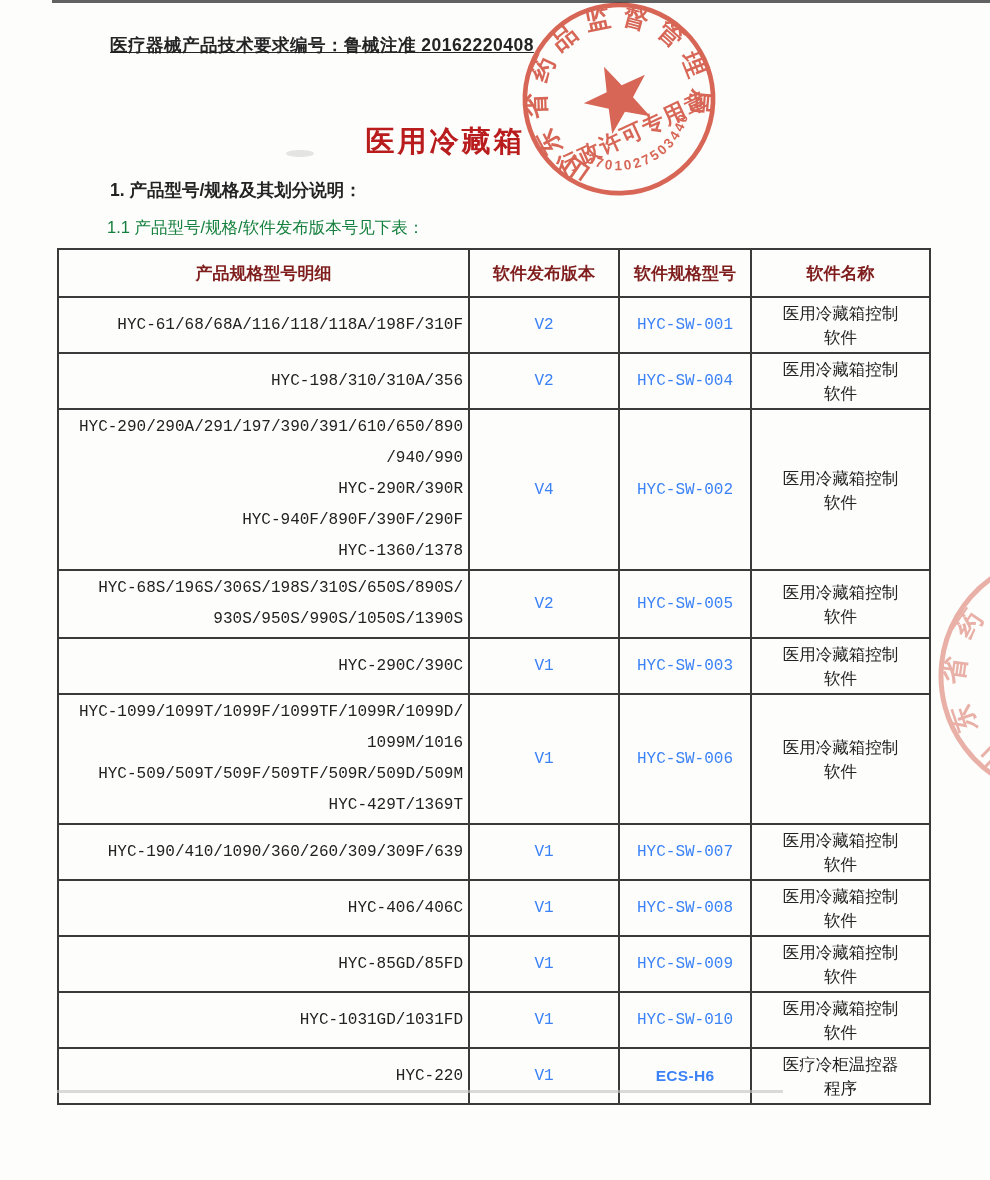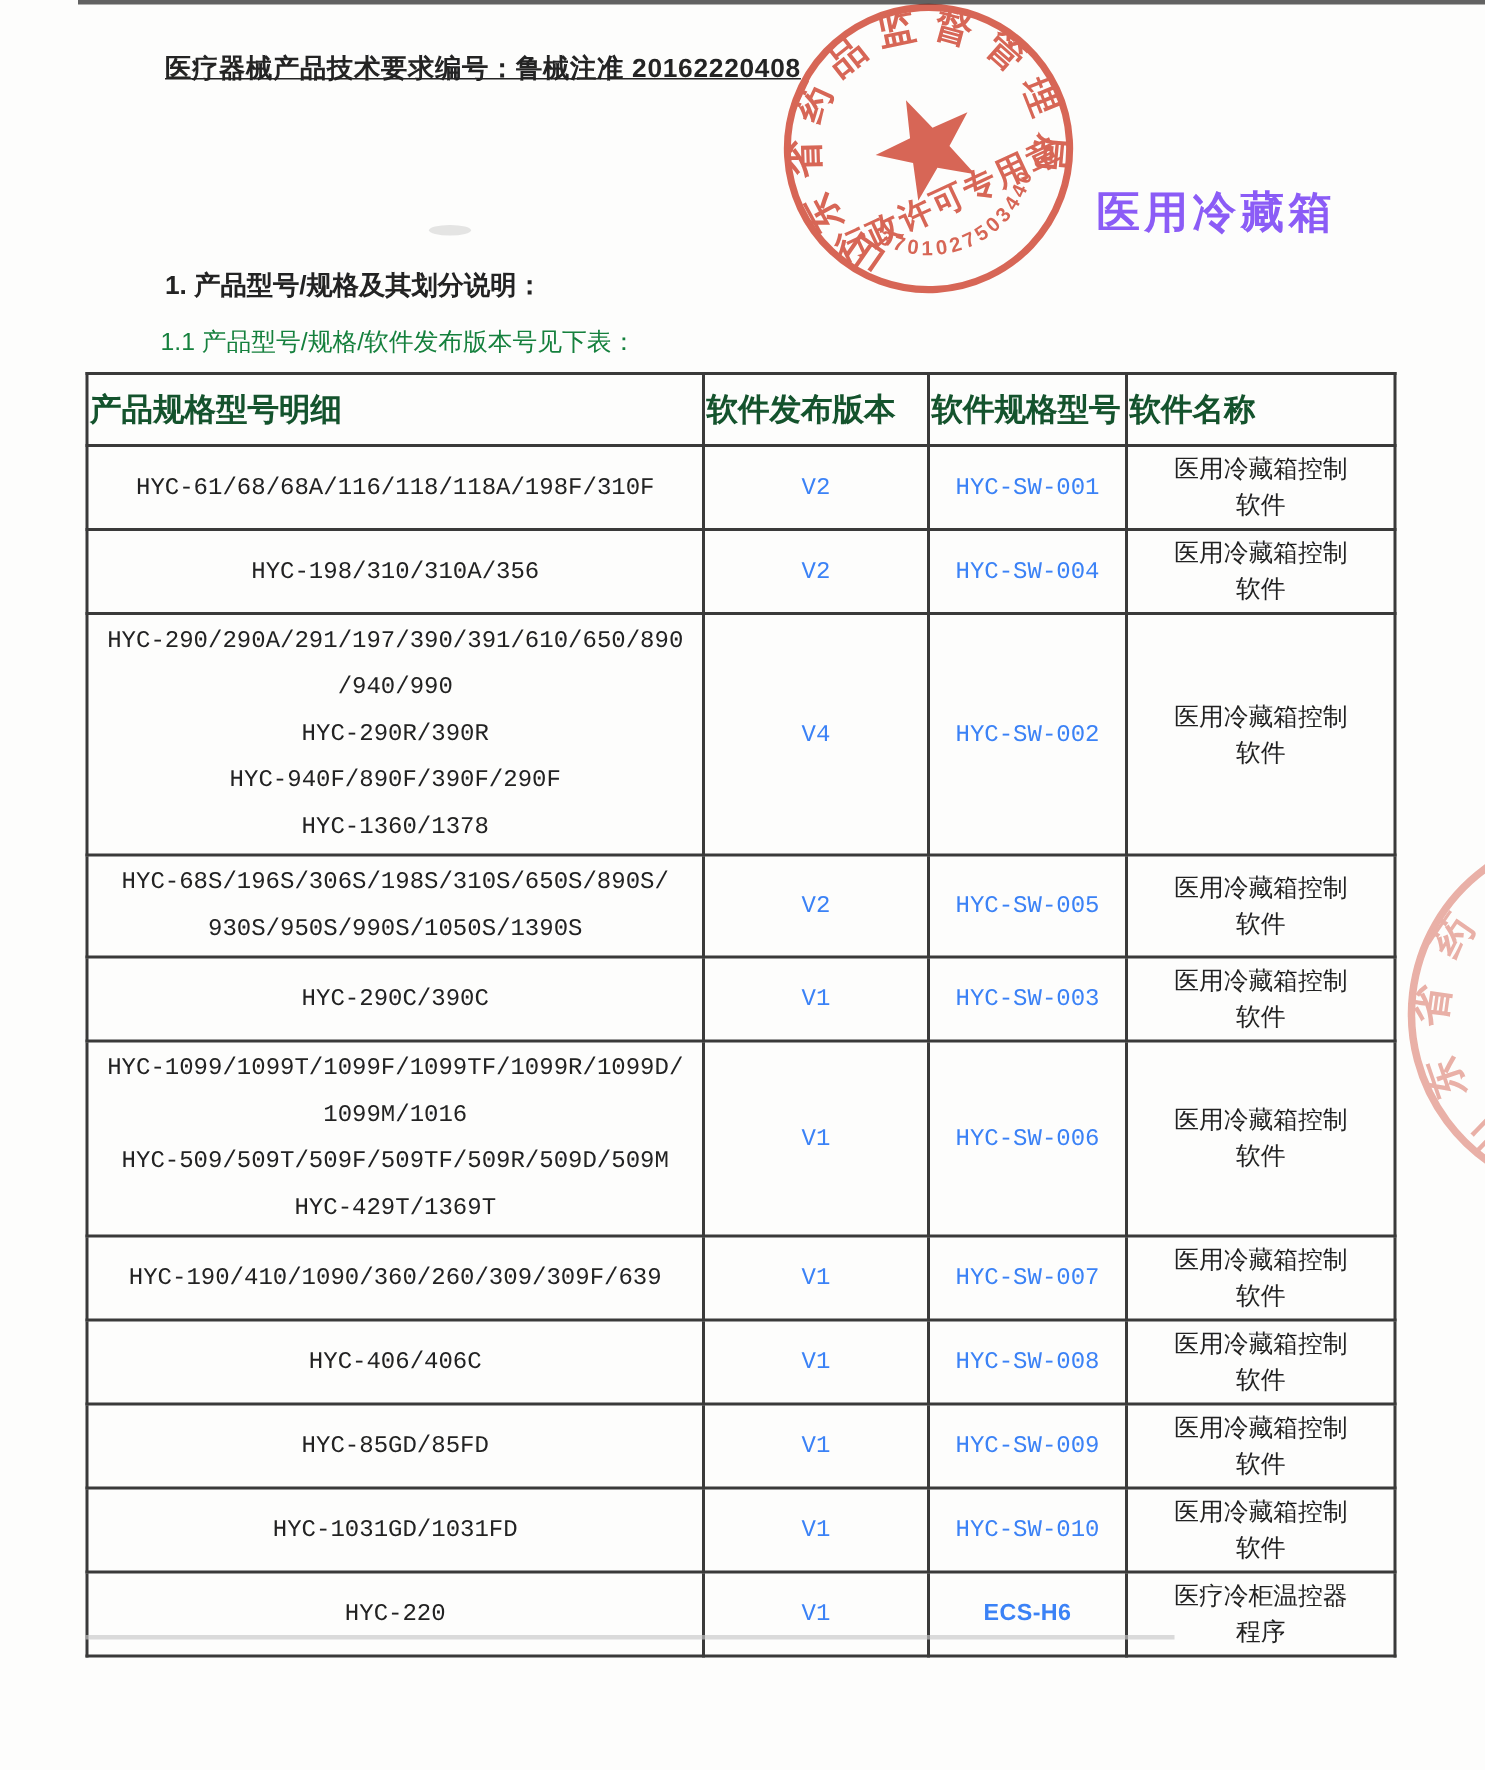--- a/index.html
+++ b/index.html
@@ -8,32 +8,32 @@
         font-family:"Liberation Sans",sans-serif;color:#1e1e1e;}
 
   
   .scan-top{position:absolute;left:52px;top:0;width:938px;height:3px;background:#474747;opacity:.85;}
   .table-shadow{position:absolute;left:57px;top:1090px;width:726px;height:3px;background:#c8c8c8;opacity:.65;}
   .smudge{position:absolute;left:286px;top:150px;width:28px;height:7px;background:#d9d9d9;border-radius:50%;opacity:.7;}
 
   
   .doc-number{position:absolute;left:110px;top:33px;font-size:17.5px;font-weight:600;
               letter-spacing:.5px;color:#242424;text-decoration:underline;}
-  .title{position:absolute;left:0;top:122px;width:891px;margin:0;text-align:right;
-         font-size:29px;font-weight:700;letter-spacing:3px;color:#8b5cf6;}
+  .title{position:absolute;left:0;top:122px;width:891px;margin:0;text-align:center;
+         font-size:29px;font-weight:700;letter-spacing:3px;color:#b91c1c;}
   .sec1{position:absolute;left:110px;top:178px;font-size:17.5px;font-weight:600;color:#232323;}
   .sec11{position:absolute;left:107px;top:217px;font-size:16.5px;font-weight:500;color:#15803d;}
 
   
   table.spec{position:absolute;left:57px;top:248px;width:872px;border-collapse:collapse;
              table-layout:fixed;background:transparent;}
   table.spec th,table.spec td{border:2px solid #3a3a3a;vertical-align:middle;overflow:hidden;}
-  table.spec th{font-size:21px;font-weight:700;text-align:left;color:#14532d;}
+  table.spec th{font-size:17px;font-weight:700;text-align:center;color:#7f1d1d;}
   td.models{font-family:"Liberation Mono","DejaVu Sans Mono",monospace;font-size:16px;
-            line-height:31px;padding:2px 5px;white-space:pre-line;text-align:center;color:#222;}
+            line-height:31px;padding:2px 5px;white-space:pre-line;text-align:right;color:#222;}
   td.ver,td.swm{font-family:"Liberation Mono","DejaVu Sans Mono",monospace;font-size:16px;
                 text-align:center;color:#3b82f6;}
   td.swm.alt{font-family:"Liberation Sans",sans-serif;font-weight:700;font-size:15.5px;letter-spacing:.3px;text-align:center;}
   td.swn{font-size:16.5px;line-height:24px;text-align:center;white-space:pre-line;padding:3px 4px;color:#222;}
   tr.hh{height:48px}
   tr.h56{height:56px}
   tr.h50{height:52px}
 
   
   .stamp{position:absolute;mix-blend-mode:multiply;pointer-events:none;}

